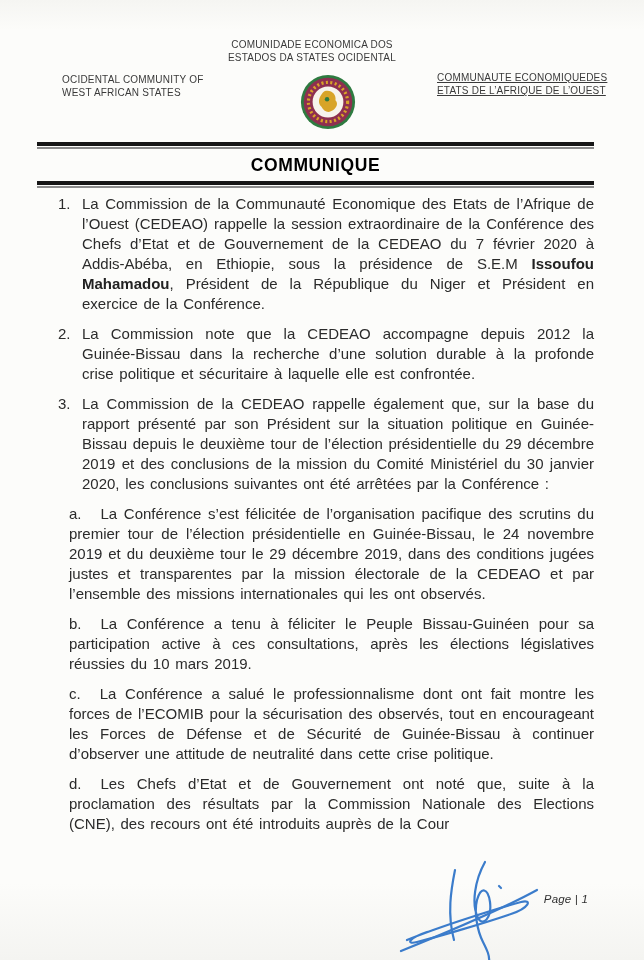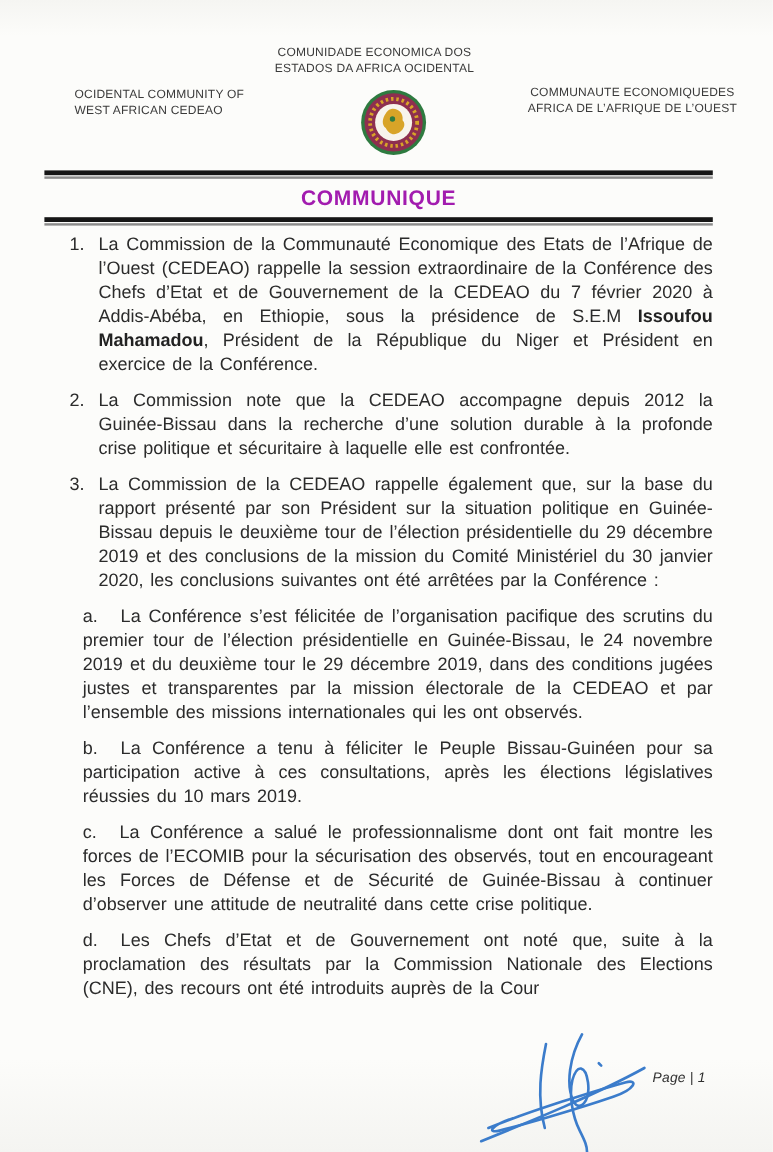--- a/index.html
+++ b/index.html
@@ -8,57 +8,57 @@
     background:linear-gradient(180deg,#f5f5f2 0,#fcfcfa 30px,#fcfcfa 92%,#f4f4f1 100%);
     font-family:"Liberation Sans", sans-serif;
     color:#2b2b2b;
     -webkit-font-smoothing:antialiased;
   }
   .abs{position:absolute;}
   
   .hdr-small{font-size:10px;line-height:13px;color:#3a3a3a;letter-spacing:.2px;}
   .hdr-left{left:62px;top:73px;width:170px;text-align:left;}
   .hdr-center{left:182px;top:38px;width:260px;text-align:center;}
-  .hdr-right{left:437px;top:71px;width:180px;text-align:center;}
+  .hdr-right{left:437px;top:71px;width:180px;text-align:left;text-decoration:underline;}
   .logo-wrap{left:300px;top:73px;width:56px;height:58px;}
   
   .title-band{left:37px;top:142px;width:557px;}
   .rule-thick{height:4px;background:#161616;}
   .rule-thin{height:2px;background:#8b8b8b;margin-top:1px;}
   .doc-title{
     text-align:center;font-weight:bold;font-size:17.5px;letter-spacing:.6px;
-    color:#a21caf;margin:6px 0 5px 0;
+    color:#000000;margin:6px 0 5px 0;
   }
   
   .content{left:37px;top:194px;width:557px;font-size:15px;line-height:20px;word-spacing:1.5px;}
   .item{position:relative;padding-left:45px;text-align:justify;margin-bottom:10px;}
   .item .num{position:absolute;left:21px;top:0;}
   .sub{margin-left:32px;text-align:justify;margin-bottom:10px;}
   .sub .marker-gap{display:inline-block;width:19px;}
   b{font-weight:bold;color:#222;}
   
   .signature{left:393px;top:856px;width:150px;height:104px;overflow:visible;}
   .page-label{right:56px;top:893px;font-size:11.5px;color:#303030;letter-spacing:.2px;font-style:italic;}
 </style>
 </head>
 <body>
 
 <div class="abs hdr-small hdr-left">
   <div>OCIDENTAL COMMUNITY OF</div>
-  <div>WEST AFRICAN CEDEAO</div>
+  <div>WEST AFRICAN STATES</div>
 </div>
 
 <div class="abs hdr-small hdr-center">
   <div>COMUNIDADE ECONOMICA DOS</div>
-  <div>ESTADOS DA AFRICA OCIDENTAL</div>
+  <div>ESTADOS DA STATES OCIDENTAL</div>
 </div>
 
 <div class="abs hdr-small hdr-right">
   <div>COMMUNAUTE ECONOMIQUEDES</div>
-  <div>AFRICA DE L’AFRIQUE DE L’OUEST</div>
+  <div>ETATS DE L’AFRIQUE DE L’OUEST</div>
 </div>
 
 <div class="abs logo-wrap">
   <svg width="56" height="58" viewBox="-30 -31 60 62">
     <circle cx="0" cy="0" r="29" fill="#2e7b40"></circle>
     <circle cx="0" cy="0" r="26" fill="#8e2f4f"></circle>
     <circle cx="0" cy="0" r="16.5" fill="#f7f4ec"></circle>
     <circle cx="0" cy="0" r="21" fill="none" stroke-width="3.4" stroke-dasharray="2.2 2.6" stroke="#d8a428"></circle>
     <path d="M -2 -12 C 4 -13 9 -8 8 -2 C 12 2 8 8 3 10 C -1 12 -5 9 -7 5 C -11 2 -10 -4 -7 -8 C -5 -11 -4 -11.6 -2 -12 Z" fill="#d8a428"></path>
     <circle cx="-1" cy="-3" r="2.4" fill="#2e7b40"></circle>

